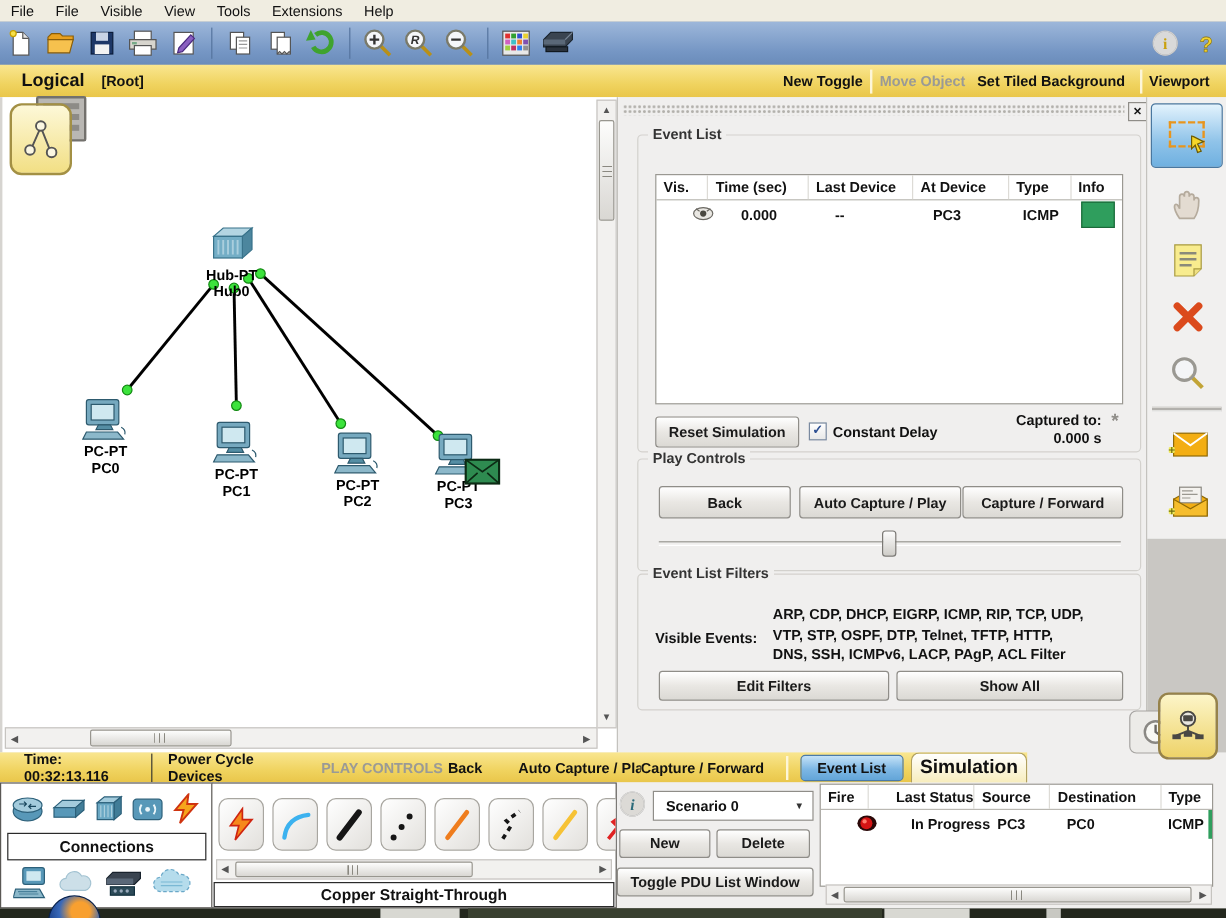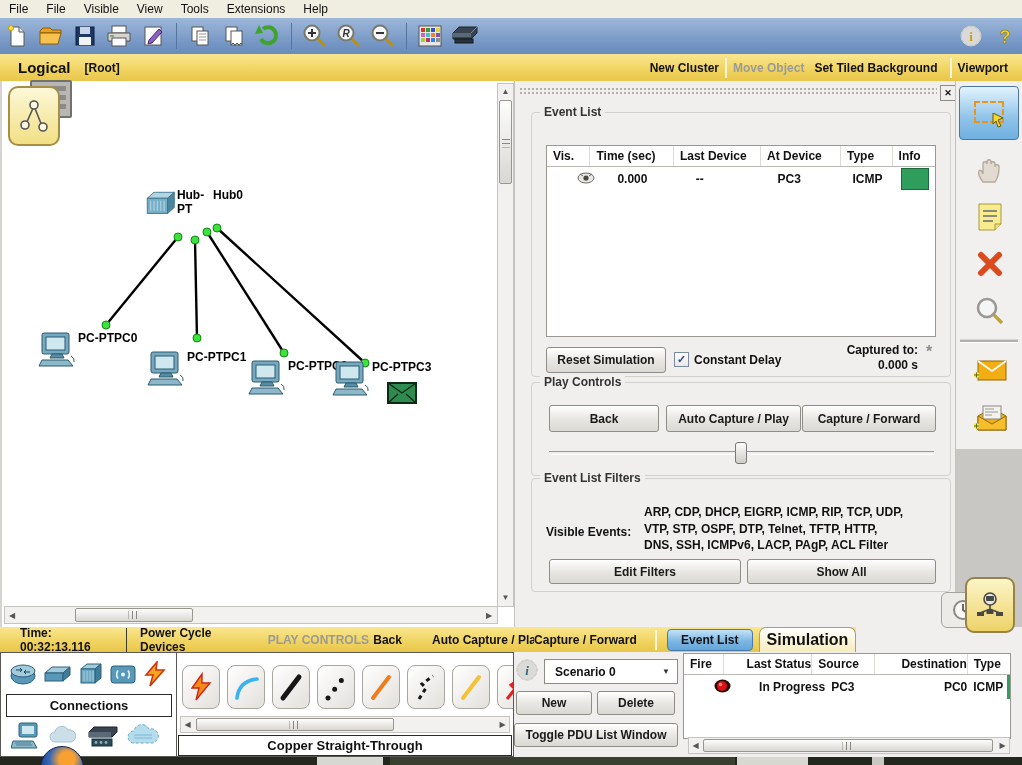--- a/index.html
+++ b/index.html
@@ -21,21 +21,21 @@
 
   
   .ybar{background:linear-gradient(#f9e690,#f0d35f 60%,#e9c64a);}
   #topbar{left:0;top:54px;width:1022px;height:27px;display:flex;align-items:center;}
   #topbar .vsep{width:2px;height:20px;background:#fdf6d8;margin:0 6px;}
   #logicalTab{font-size:15px;font-weight:bold;padding:2px 14px 2px 18px;}
   .graylbl{color:#9a9a96;}
 
   
   #canvas{left:0;top:81px;width:514px;height:546px;background:#fff;border-left:2px solid #d6d4d0;}
-  .device{position:absolute;display:flex;width:100px;}
+  .device{position:absolute;display:flex;flex-direction:column;align-items:center;width:100px;}
   .device .lbl{font-weight:bold;font-size:12px;line-height:14px;color:#000;}
 
   
   .sbtrack{background:#f2f1ef;border:1px solid #c6c4c0;}
   .sbthumb{position:absolute;background:linear-gradient(#fdfdfc,#d9d7d3);border:1px solid #98968f;border-radius:2px;}
   .gripH{position:absolute;left:50%;top:50%;width:11px;height:8px;transform:translate(-50%,-50%);background:repeating-linear-gradient(90deg,#8a8880 0 1px,transparent 1px 4px);}
   .gripV{position:absolute;left:50%;top:50%;width:8px;height:11px;transform:translate(-50%,-50%);background:repeating-linear-gradient(0deg,#8a8880 0 1px,transparent 1px 4px);}
   .sbarrow{position:absolute;font-size:8px;color:#555;display:flex;align-items:center;justify-content:center;}
 
   
@@ -62,21 +62,21 @@
   #statusbar{left:0;top:627px;width:856px;height:25px;display:flex;align-items:center;justify-content:space-between;}
   #statusbar .item{font-weight:bold;font-size:12px;}
   #evlistbtn{background:linear-gradient(#c4e2f7,#7db7e4 55%,#63a5d8);border:1px solid #4a7aa8;border-radius:4px;}
   #simTabBtm{background:linear-gradient(#ffffff,#f7ecba);border:1px solid #b0a060;border-bottom:none;border-radius:7px 7px 0 0;font-size:16px;font-weight:bold;display:flex;align-items:center;justify-content:center;}
 
   
   #bottombar{left:0;top:652px;width:1022px;height:105px;background:#f0efee;}
   .wbox{position:absolute;background:#fff;border:1px solid #5a5854;}
   .conbtn{position:absolute;width:36px;height:42px;border:1px solid #a8a6a0;border-radius:8px;background:linear-gradient(135deg,#ffffff,#e2e0dc);display:flex;align-items:center;justify-content:center;}
   #pdutable{left:683px;top:1px;width:326px;height:84px;background:#fff;border:1px solid #9a9892;}
-  .pc1{width:36px;}.pc2{width:90px;text-align:right;}.pc3b{width:62px;}.pc4{width:94px;text-align:right;}.pc5{width:40px;border-right:none!important;}
+  .pc1{width:36px;}.pc2{width:90px;text-align:right;}.pc3b{width:62px;}.pc4{width:94px;}.pc5{width:40px;border-right:none!important;}
 
   #taskbar{left:0;top:757px;width:1022px;height:8px;background:#23271d;}
   .tseg{position:absolute;top:0;height:8px;}
 </style>
 </head>
 <body>
 
 <div id="root">
 
   <div id="menubar" class="abs">
@@ -207,21 +207,21 @@
         <svg width="20" height="24" viewBox="0 0 20 24">
           <text x="10" y="19" font-size="18" font-weight="bold" text-anchor="middle" fill="#f2d22e" stroke="#8a7208" stroke-width="0.5">?</text>
         </svg>
       </div>
   </div>
 
   <div id="topbar" class="abs ybar">
     <div id="logicalTab">Logical</div>
     <span class="b" style="">[Root]</span>
     <div style="flex:1"></div>
-    <span class="b">New Cluster</span>
+    <span class="b">New Toggle</span>
     <div class="vsep"></div>
     <span class="b graylbl">Move Object</span>
     <span class="b" style="margin-left:10px">Set Tiled Background</span>
     <div class="vsep" style="margin-left:12px"></div>
     <span class="b" style="margin-right:14px">Viewport</span>
   </div>
 
   <div id="canvas" class="abs">
 
     <svg class="abs" style="left:0;top:0" width="512" height="546">

